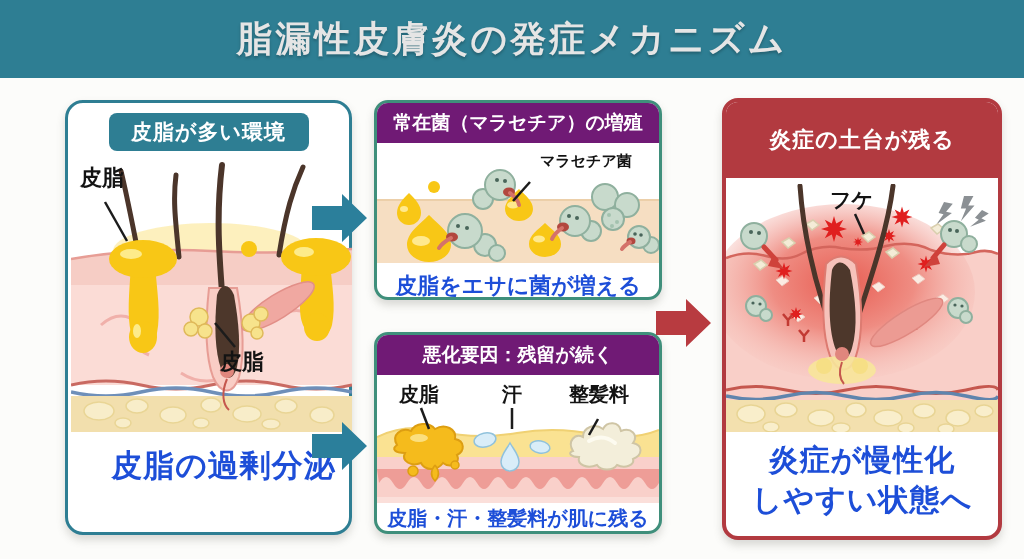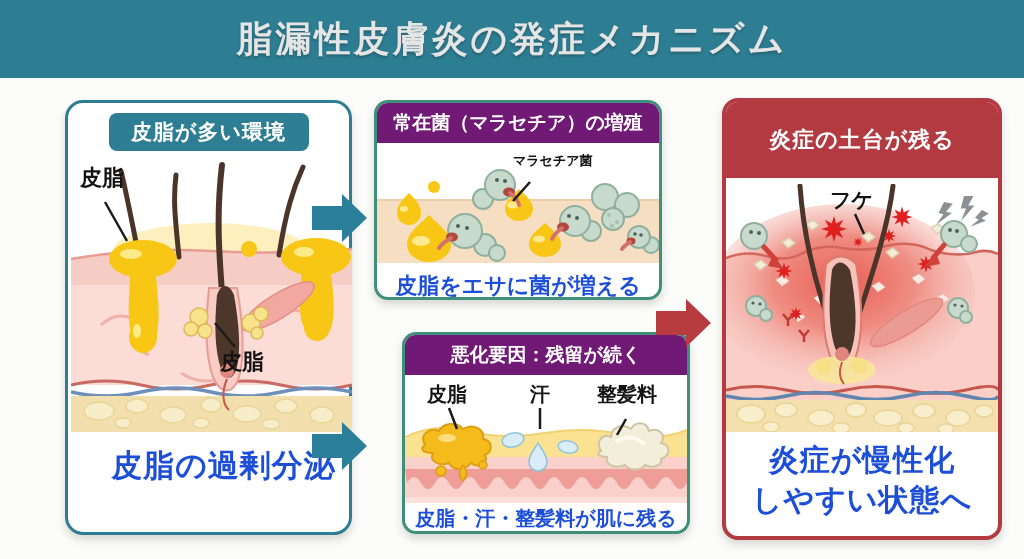--- a/index.html
+++ b/index.html
@@ -21,21 +21,21 @@
   
   .card{
     position:absolute;background:#fff;box-sizing:border-box;
     box-shadow:0 5px 8px rgba(90,90,80,.22);
   }
   .card-left{left:25px;top:100px;width:287px;height:435px;
     border:3px solid #2e7e93;border-radius:18px;margin-left:40px;}
   .card-midtop{left:374px;top:100px;width:288px;height:200px;
     border:3px solid #3f8f7b;border-radius:14px;overflow:hidden;}
   .card-midbot{left:374px;top:332px;width:288px;height:202px;
-    border:3px solid #3f8f7b;border-radius:14px;overflow:hidden;margin-left:28px;}
+    border:3px solid #3f8f7b;border-radius:14px;overflow:hidden;}
   .card-right{left:722px;top:98px;width:280px;height:442px;
     border:4px solid #b23a40;border-radius:16px;overflow:hidden;}
   
   .hdr-inset{
     position:absolute;left:50%;transform:translateX(-50%);top:10px;
     width:200px;height:38px;background:#2e7e93;border-radius:8px;
     color:#fff;font-weight:bold;font-size:21px;letter-spacing:1px;
     display:flex;align-items:center;justify-content:center;
   }
   .hdr-full{
@@ -210,21 +210,21 @@
       <g stroke="#d4726a" stroke-width="4" fill="none" stroke-linecap="round">
         <path d="M133,48 q8,6 9,12"></path>
           <path d="M74,93 q-9,5 -12,10"></path>
         <path d="M185,83 q-8,6 -10,11"></path>
           <path d="M253,97 q-6,4 -8,7"></path>
       </g>
     </g>
     <path d="M153,37 L136,56" stroke="#1c1c1c" stroke-width="2.5"></path>
   </svg>
 
-  <div class="illo-label" style="left:136px;top:49px;font-size:13px">マラセチア菌</div>
+  <div class="illo-label" style="left:163px;top:49px;font-size:15px">マラセチア菌</div>
   <div class="caption cap-midtop">皮脂をエサに菌が増える</div>
 </div>
 
 <div class="card card-midbot">
   <div class="hdr-full">悪化要因：残留が続く</div>
 
   <svg class="svg-abs" style="top:72px;left:0" width="282" height="96" viewBox="0 0 282 96">
 
     <rect x="0" y="46" width="282" height="50" fill="#f9d0ca"></rect>
     <path d="M0,62 H282 V76 q-7,12 -14,0 q-7,-12 -14,0 q-7,12 -14,0 q-7,-12 -14,0 q-7,12 -14,0 q-7,-12 -14,0 q-7,12 -14,0 q-7,-12 -14,0 q-7,12 -14,0 q-7,-12 -14,0 q-7,12 -14,0 q-7,-12 -14,0 q-7,12 -14,0 q-7,-12 -14,0 q-7,12 -14,0 q-7,-12 -14,0 q-7,12 -14,0 q-7,-12 -14,0 q-7,12 -14,0 q-7,-12 -14,0 Z" fill="#ee9d97"></path>

